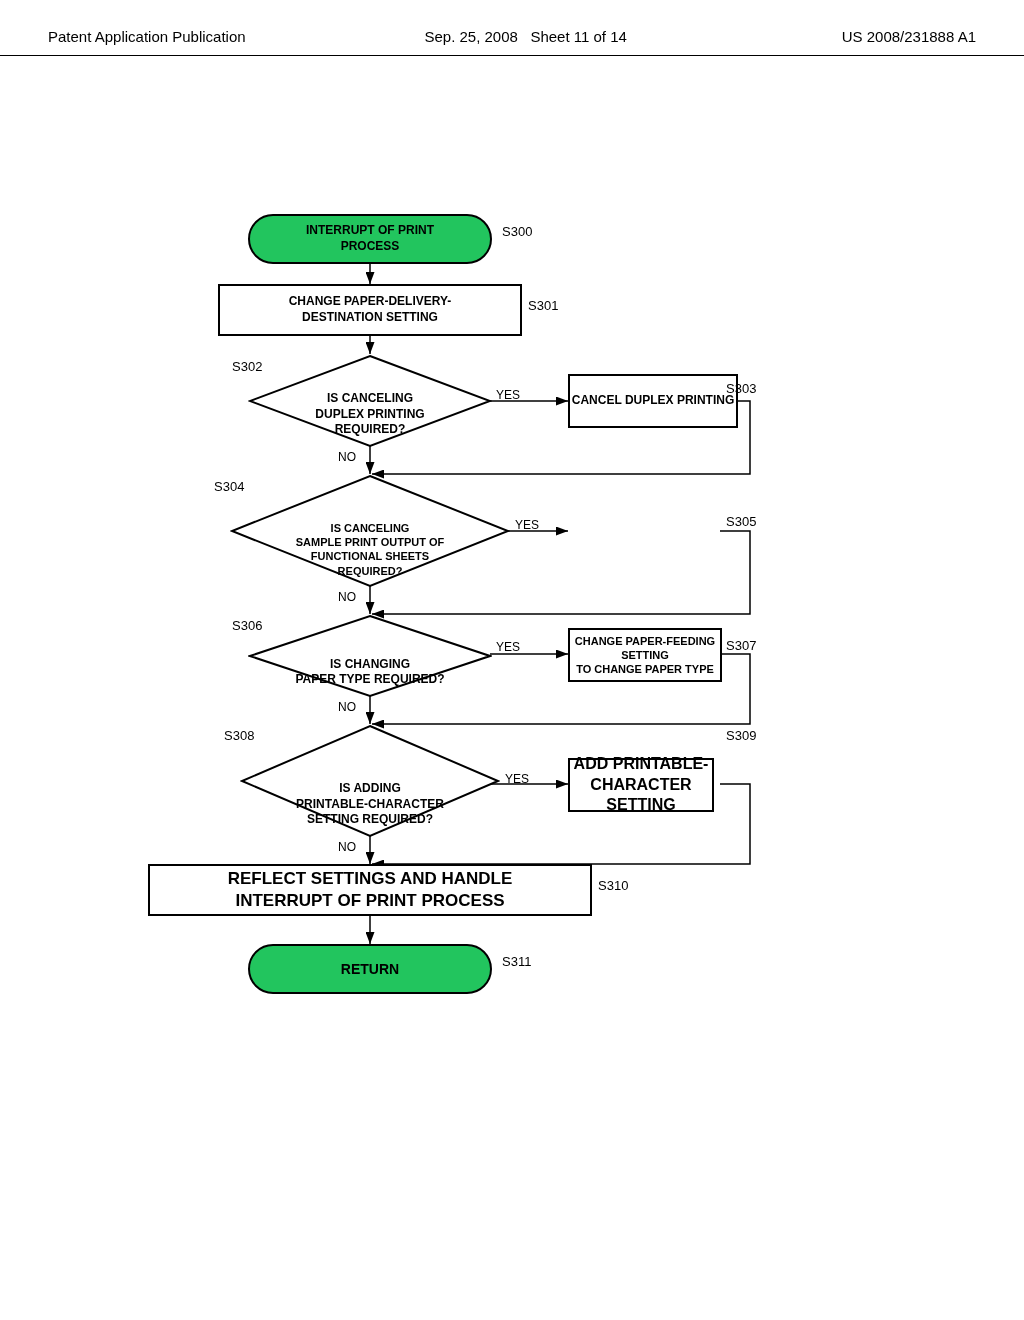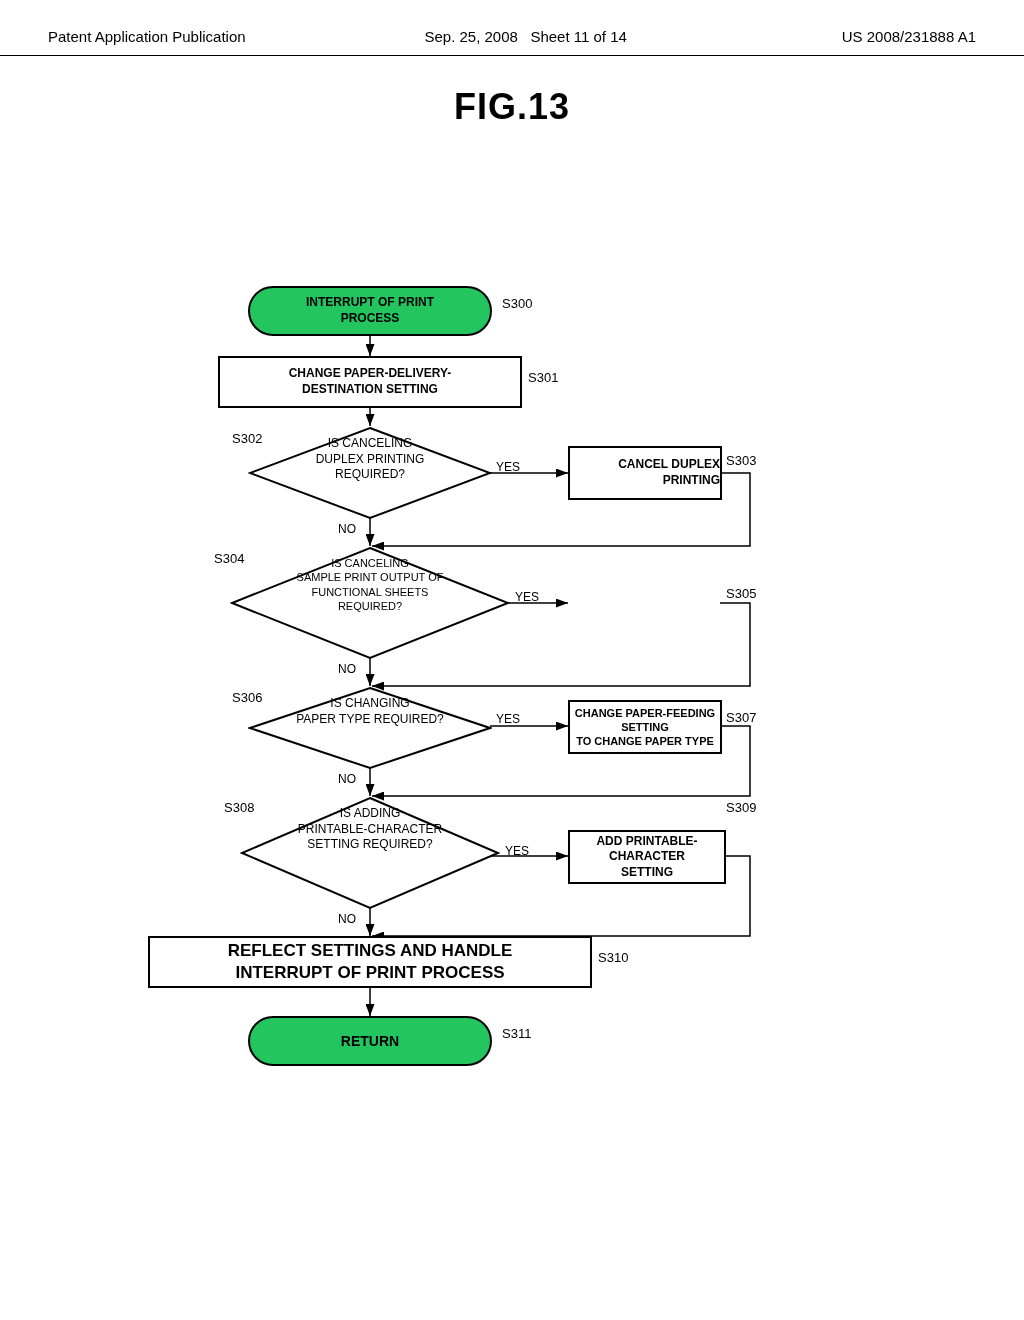--- a/index.html
+++ b/index.html
@@ -88,25 +88,25 @@
     }
     .diamond-wrapper svg {
       display: block;
     }
     .diamond-text {
       position: absolute;
       top: 0; left: 0;
       width: 100%;
       height: 100%;
       display: flex;
-      align-items: flex-start;
+      align-items: flex-end;
       justify-content: center;
       text-align: center;
       font-size: 12px;
-      font-weight: normal;
+      font-weight: bold;
       line-height: 1.3;
       padding: 10px;
     }
 
     
     .label {
       position: absolute;
       font-size: 12px;
       font-weight: normal;
     }
@@ -132,21 +132,20 @@
 <div class="header">
   <div class="header-left">Patent Application Publication</div>
   <div class="header-center">
     <span>Sep. 25, 2008</span>&nbsp;&nbsp;
     <span>Sheet 11 of 14</span>
   </div>
   <div class="header-right">US 2008/231888 A1</div>
 </div>
 
 <div class="main">
-  <div class="fig-title">FIG.13</div>
 
   <div class="flowchart">
 
     <svg class="arrows-svg" xmlns="http://www.w3.org/2000/svg">
       <defs>
         <marker id="arrowhead" markerWidth="8" markerHeight="6" refX="8" refY="3" orient="auto">
           <polygon points="0 0, 8 3, 0 6" fill="#000"></polygon>
         </marker>
       </defs>
 
@@ -198,21 +197,21 @@
       <div class="diamond-text">
         <span>IS CANCELING<br>DUPLEX PRINTING<br>REQUIRED?</span>
       </div>
     </div>
     <div class="step-label" style="left:232px; top:303px;">S302</div>
 
     <div class="label" style="left:496px; top:332px;">YES</div>
 
     <div class="label" style="left:338px; top:394px;">NO</div>
 
-    <div class="shape rect" style="left:568px; top:318px; width:154px; height:54px; font-size:12px;text-align:right;">
+    <div class="shape rect" style="left:568px; top:318px; width:170px; height:54px; font-size:12px;">
       <span>CANCEL DUPLEX PRINTING</span>
     </div>
     <div class="step-label" style="left:726px; top:325px;">S303</div>
 
     <div class="diamond-wrapper" style="left:230px; top:418px; width:280px; height:114px;">
       <svg width="280" height="114" xmlns="http://www.w3.org/2000/svg">
         <polygon points="140,2 278,57 140,112 2,57" fill="white" stroke="black" stroke-width="2"></polygon>
       </svg>
       <div class="diamond-text" style="font-size:11px;">
         <span>IS CANCELING<br>SAMPLE PRINT OUTPUT OF<br>FUNCTIONAL SHEETS<br>REQUIRED?</span>
@@ -252,21 +251,21 @@
       <div class="diamond-text">
         <span>IS ADDING<br>PRINTABLE-CHARACTER<br>SETTING REQUIRED?</span>
       </div>
     </div>
     <div class="step-label" style="left:224px; top:672px;">S308</div>
 
     <div class="label" style="left:505px; top:716px;">YES</div>
 
     <div class="label" style="left:338px; top:784px;">NO</div>
 
-    <div class="shape rect" style="left:568px; top:702px; width:158px; height:54px; font-size:12px;">
+    <div class="shape rect" style="left:568px; top:702px; width:146px; height:54px; font-size:16px;">
       <span>ADD PRINTABLE-CHARACTER<br>SETTING</span>
     </div>
     <div class="step-label" style="left:726px; top:672px;">S309</div>
 
     <div class="shape rect" style="left:148px; top:808px; width:444px; height:52px; font-size:17px;">
       <span>REFLECT SETTINGS AND HANDLE<br>INTERRUPT OF PRINT PROCESS</span>
     </div>
     <div class="step-label" style="left:598px; top:822px;">S310</div>
 
     <div class="shape rounded" style="left:248px; top:888px; width:244px; height:50px; font-size:14px;">

